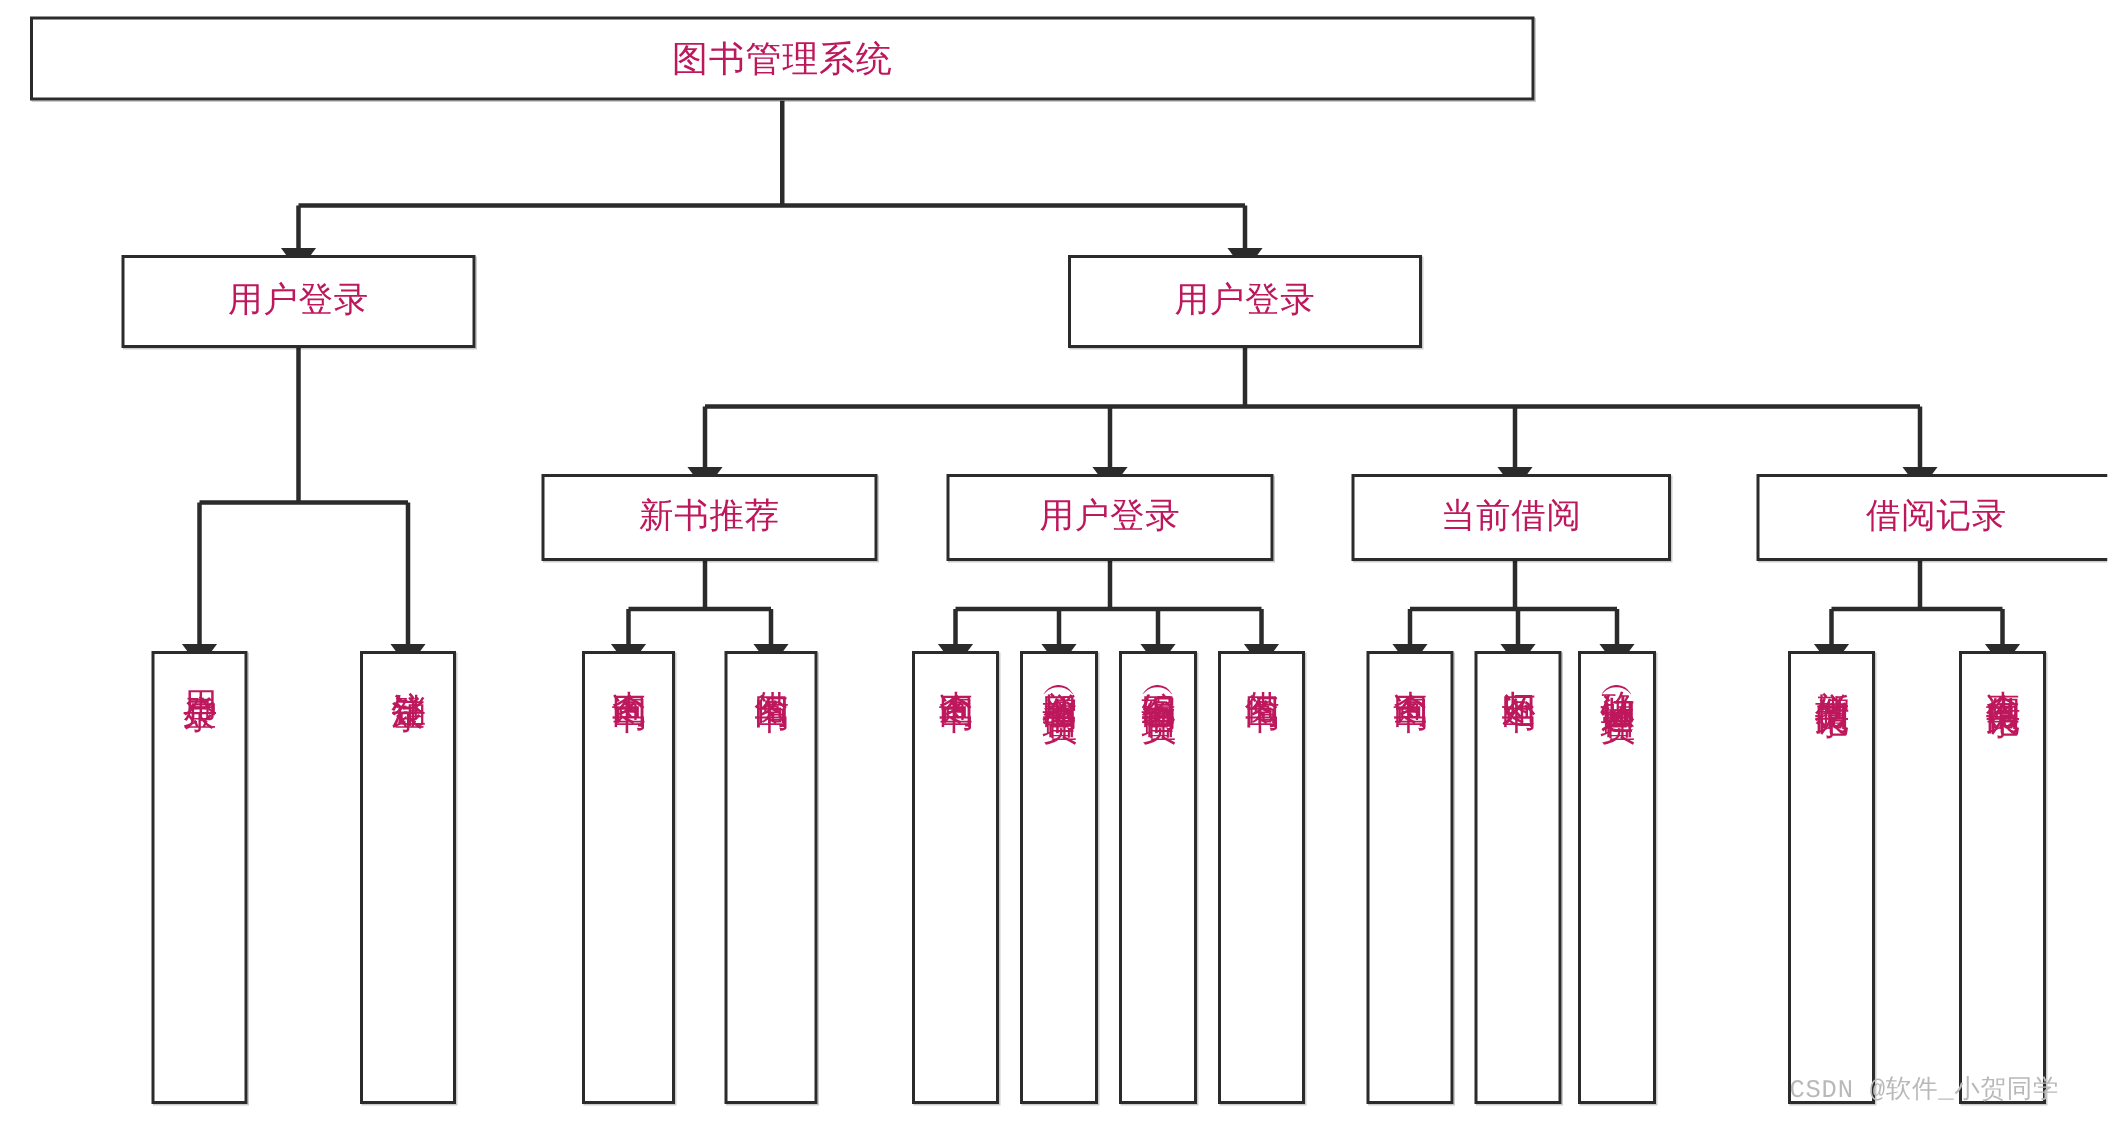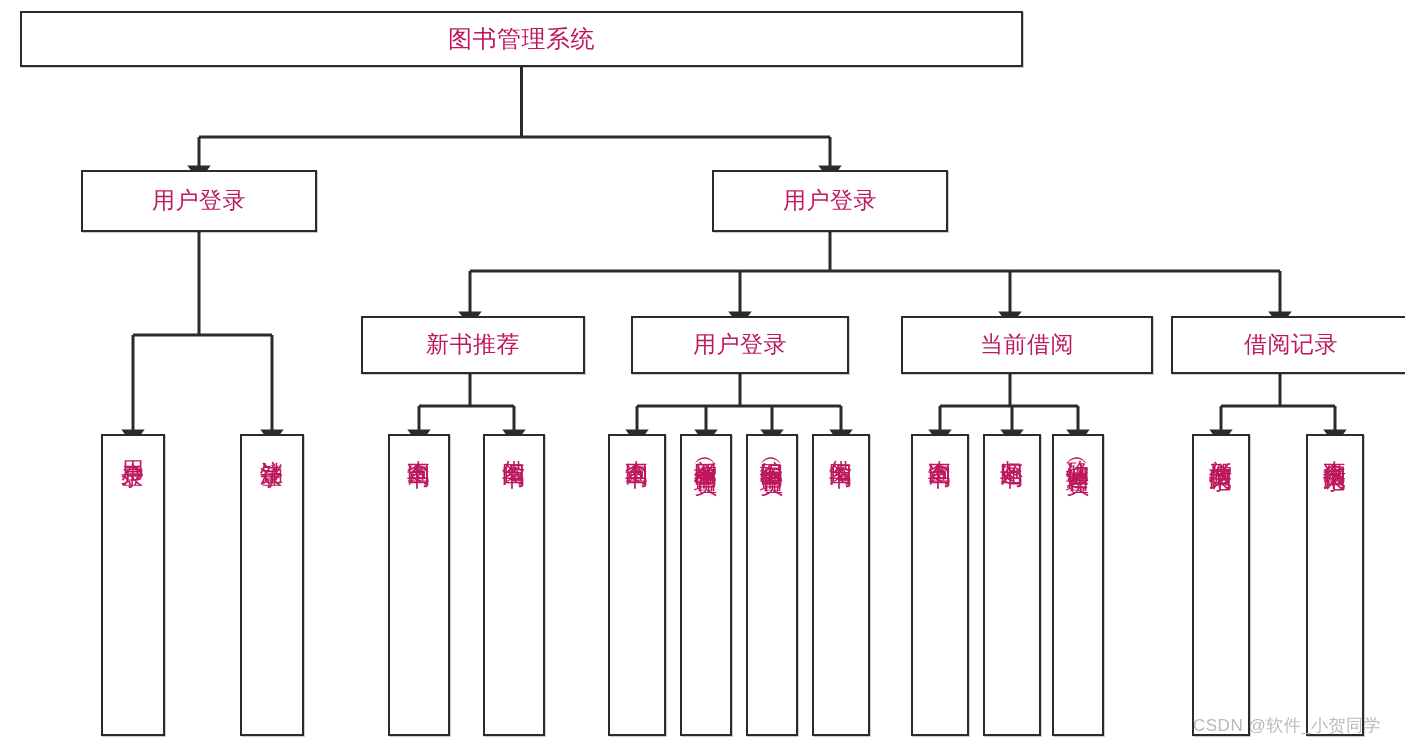--- a/index.html
+++ b/index.html
@@ -63,21 +63,21 @@
     line-height: 1.05;
     letter-spacing: 2px;
     white-space: nowrap;
   }
   .watermark {
     position: absolute;
     color: #b9b9b9;
     font-size: 17px;
     white-space: nowrap;
     letter-spacing: 0.5px;
-    font-family: Liberation Sans, sans-serif;
+    font-family: Liberation Mono, monospace;
   }
 </style>
 </head>
 <body>
 
 <div id="canvas">
   <svg id="wires" viewBox="0 0 1405 747" xmlns="http://www.w3.org/2000/svg">
     <defs>
       <marker id="arrowhead" markerWidth="9" markerHeight="9" refX="1.2" refY="4.5" orient="auto" markerUnits="strokeWidth">
         <path d="M0,0.6 L0,8.4 L5.2,4.5 z" fill="#2b2b2b"></path>
@@ -128,21 +128,21 @@
       </div>
       <div class="node h" style="left: 712px; top: 170px; width: 236px; height: 62px;">
         <span class="lbl">用户登录</span>
       </div>
       <div class="node h" style="left: 361px; top: 316px; width: 224px; height: 58px;">
         <span class="lbl">新书推荐</span>
       </div>
       <div class="node h" style="left: 631px; top: 316px; width: 218px; height: 58px;">
         <span class="lbl">用户登录</span>
       </div>
-      <div class="node h" style="left: 901px; top: 316px; width: 252px; height: 58px;">
+      <div class="node h" style="left: 901px; top: 316px; width: 213px; height: 58px;">
         <span class="lbl">当前借阅</span>
       </div>
       <div class="node h" style="left: 1171px; top: 316px; width: 240px; height: 58px;">
         <span class="lbl">借阅记录</span>
       </div>
       <div class="node v" style="left: 101px; top: 434px; width: 64px; height: 302px;">
         <span class="lbl">用户登录</span>
       </div>
       <div class="node v" style="left: 240px; top: 434px; width: 64px; height: 302px;">
         <span class="lbl">注销登录</span>

